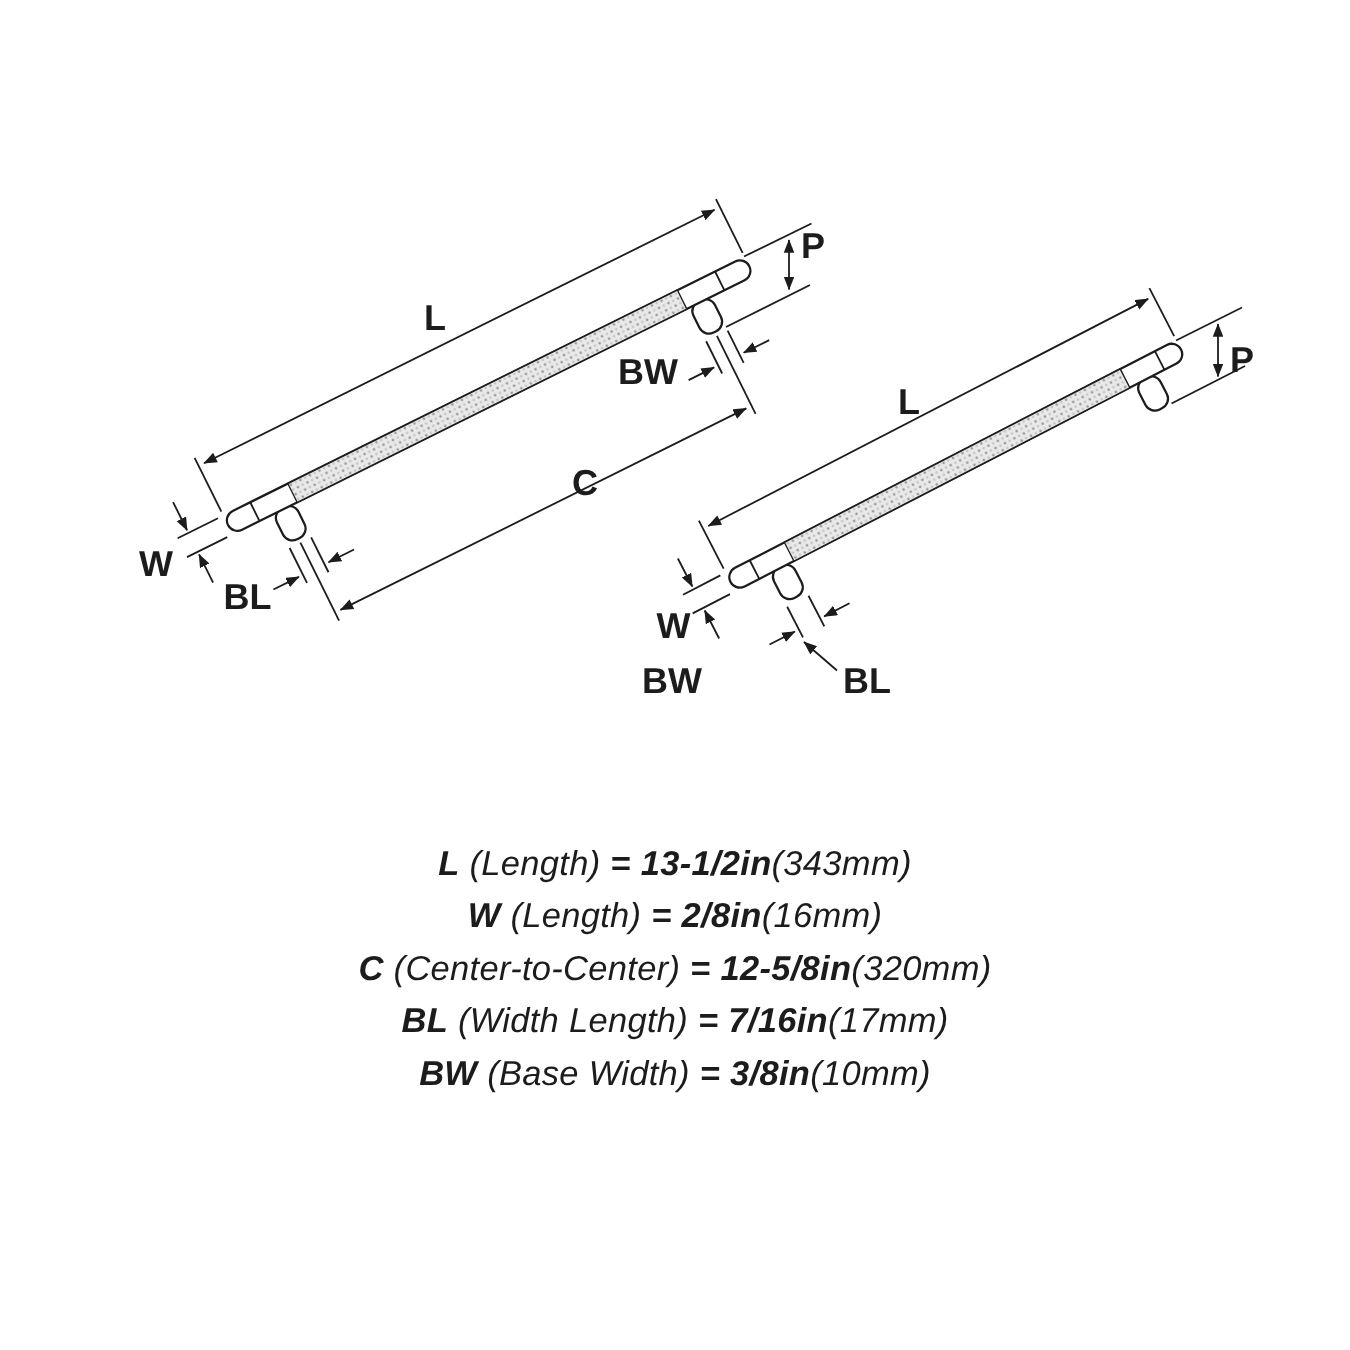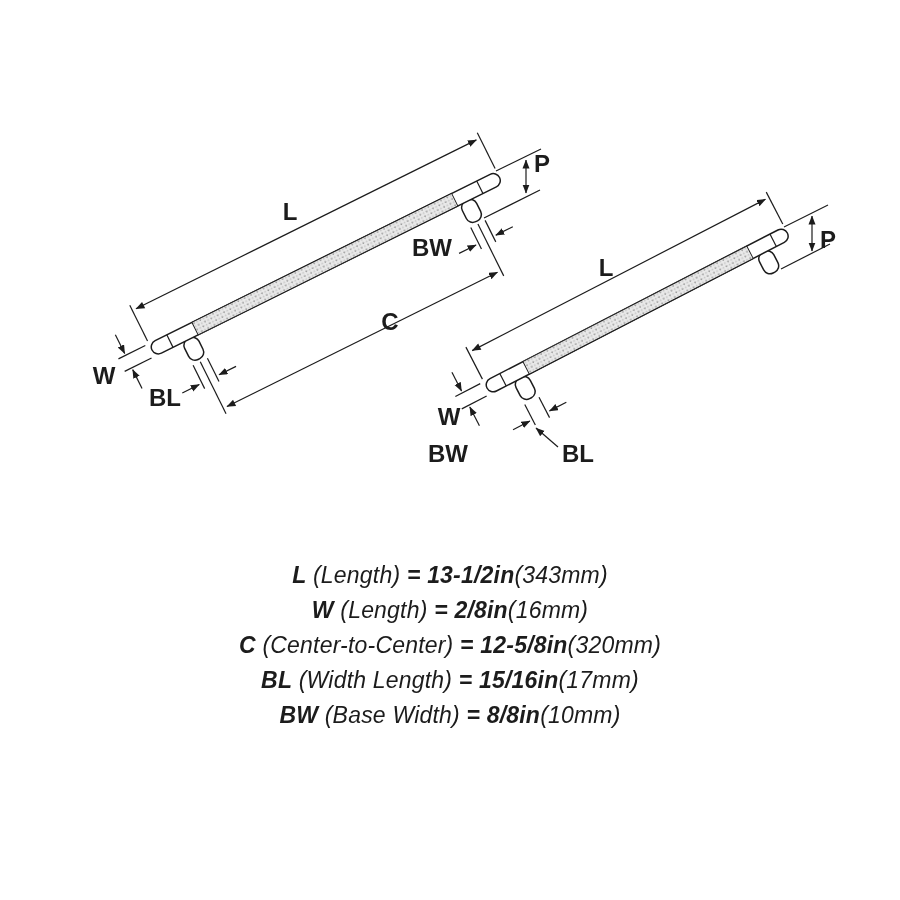--- a/index.html
+++ b/index.html
@@ -162,23 +162,23 @@
     <div class="legend-row">
       <span class="sym">C</span>
       <span class="term">(Center-to-Center)</span>
       <span class="sym">=</span>
       <span class="imp">12-5/8in</span><span class="term">(320mm)</span>
     </div>
     <div class="legend-row">
       <span class="sym">BL</span>
       <span class="term">(Width Length)</span>
       <span class="sym">=</span>
-      <span class="imp">15/16in</span><span class="term">(17mm)</span>
+      <span class="imp">7/16in</span><span class="term">(17mm)</span>
     </div>
     <div class="legend-row">
       <span class="sym">BW</span>
       <span class="term">(Base Width)</span>
       <span class="sym">=</span>
-      <span class="imp">8/8in</span><span class="term">(10mm)</span>
+      <span class="imp">3/8in</span><span class="term">(10mm)</span>
     </div>
   </div>
 
 </div>
 
 </body></html>

